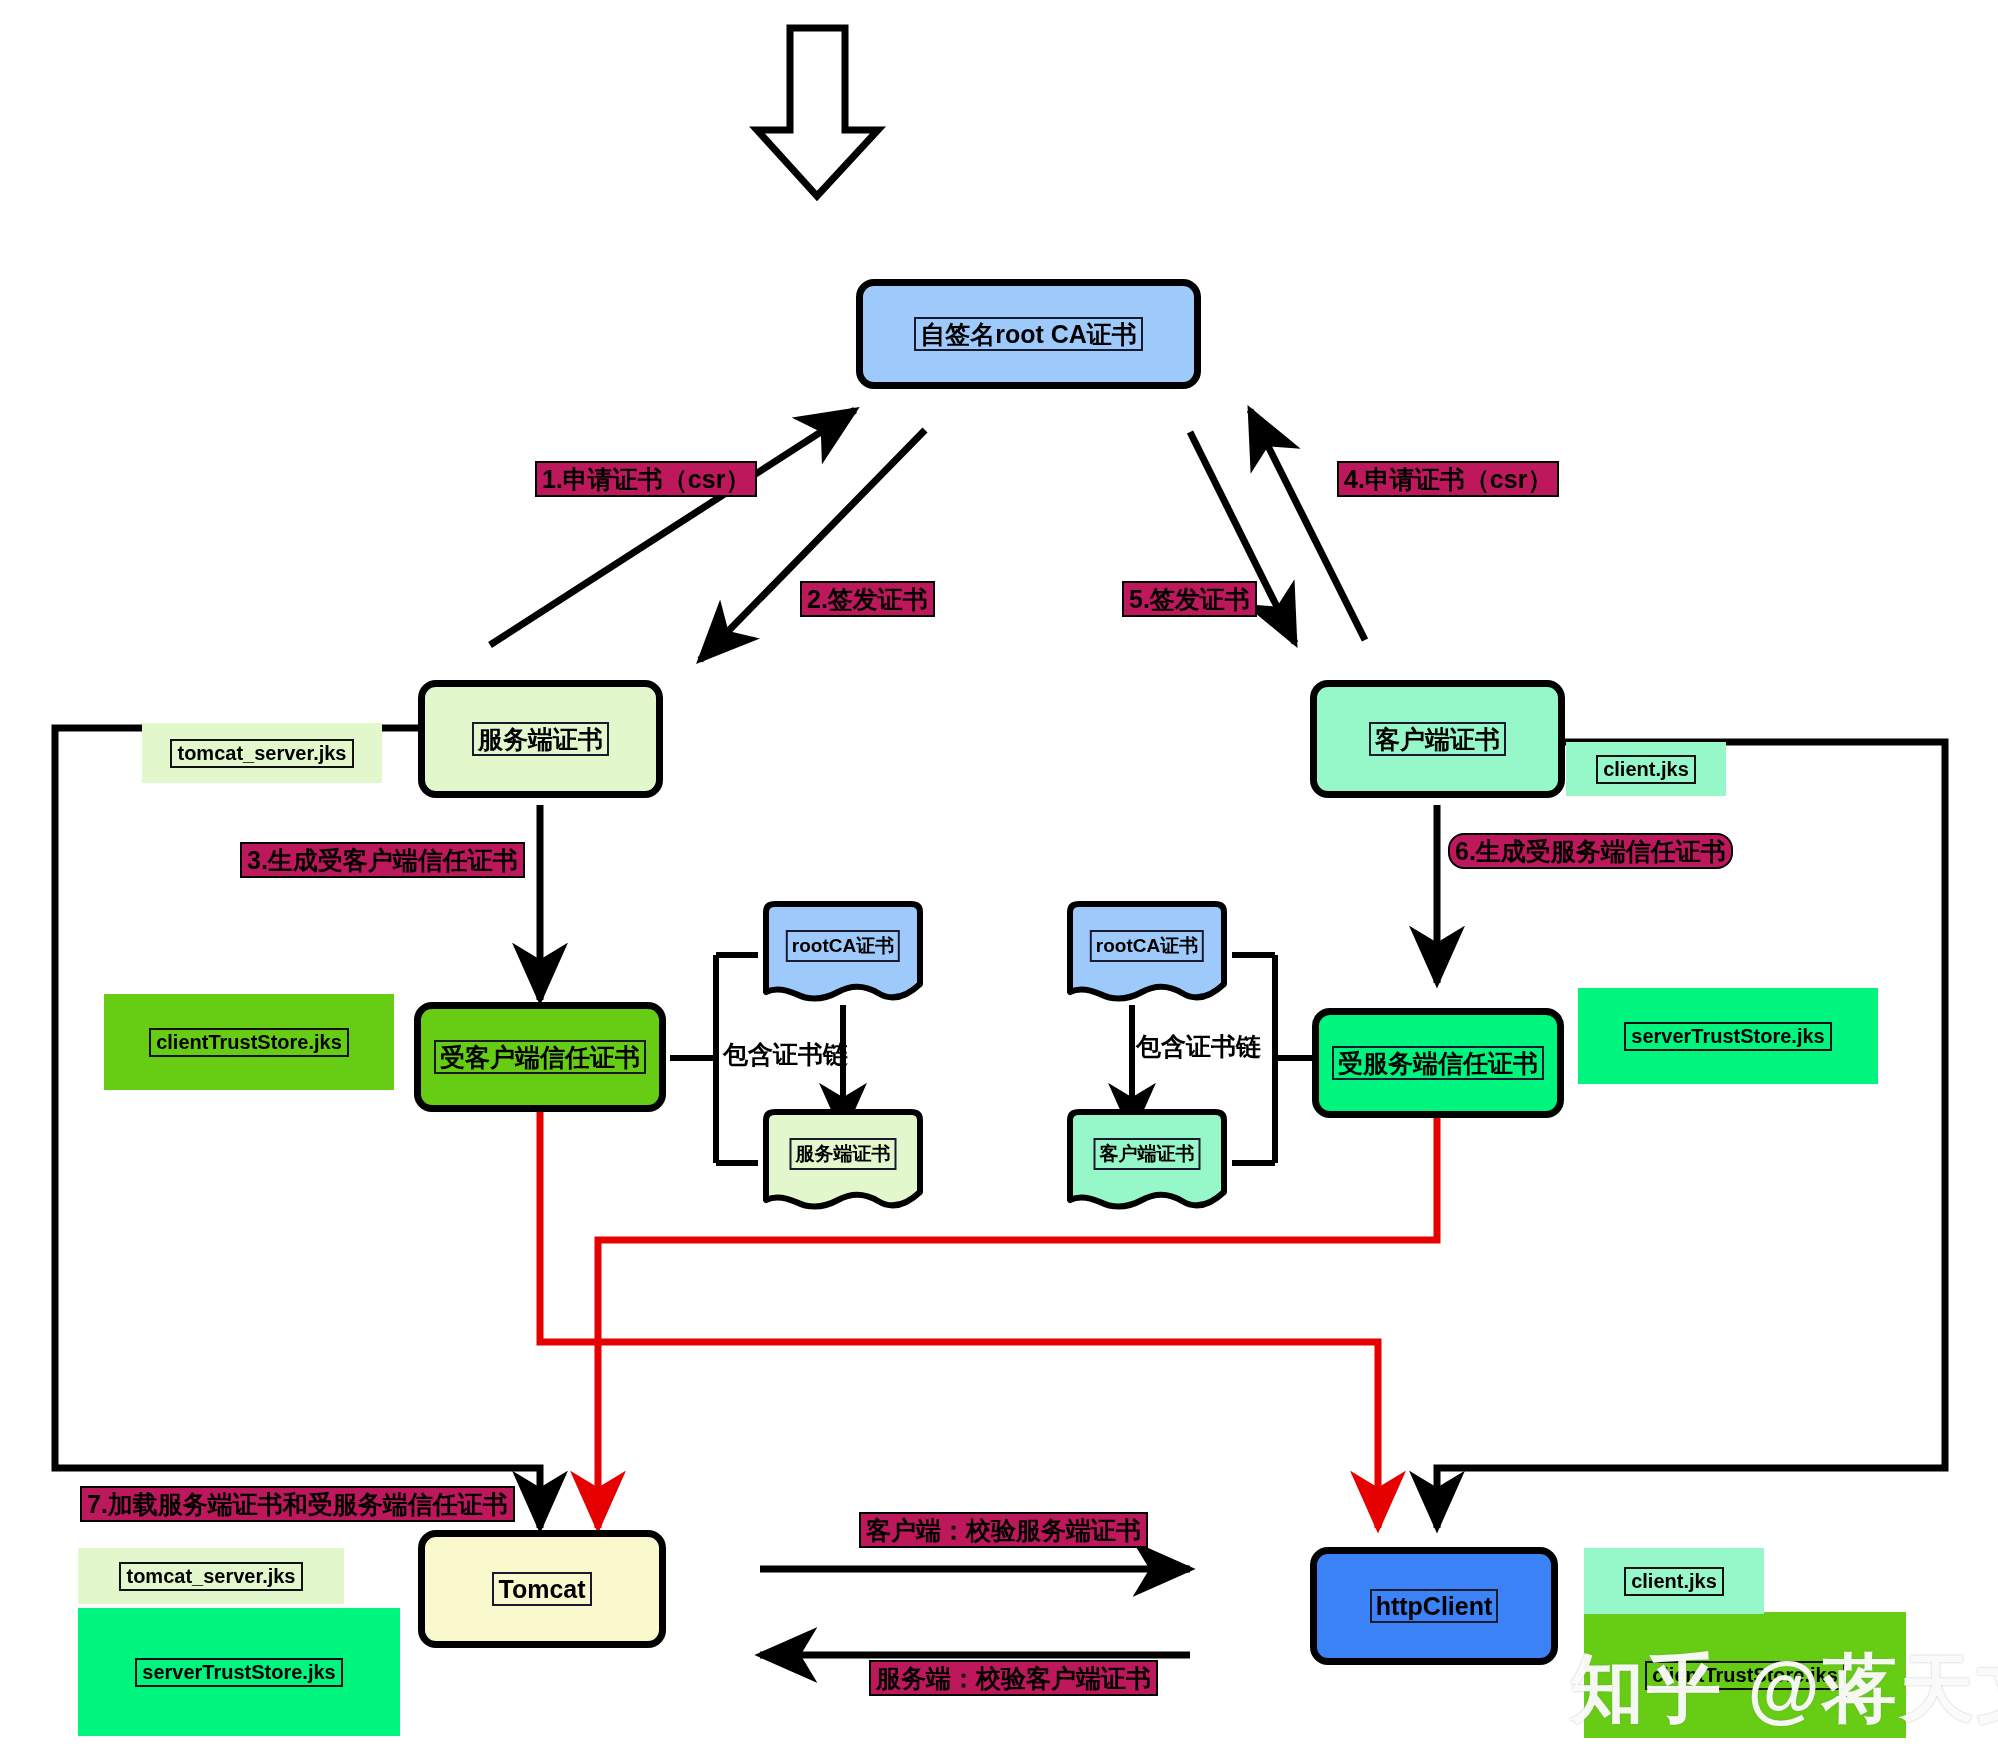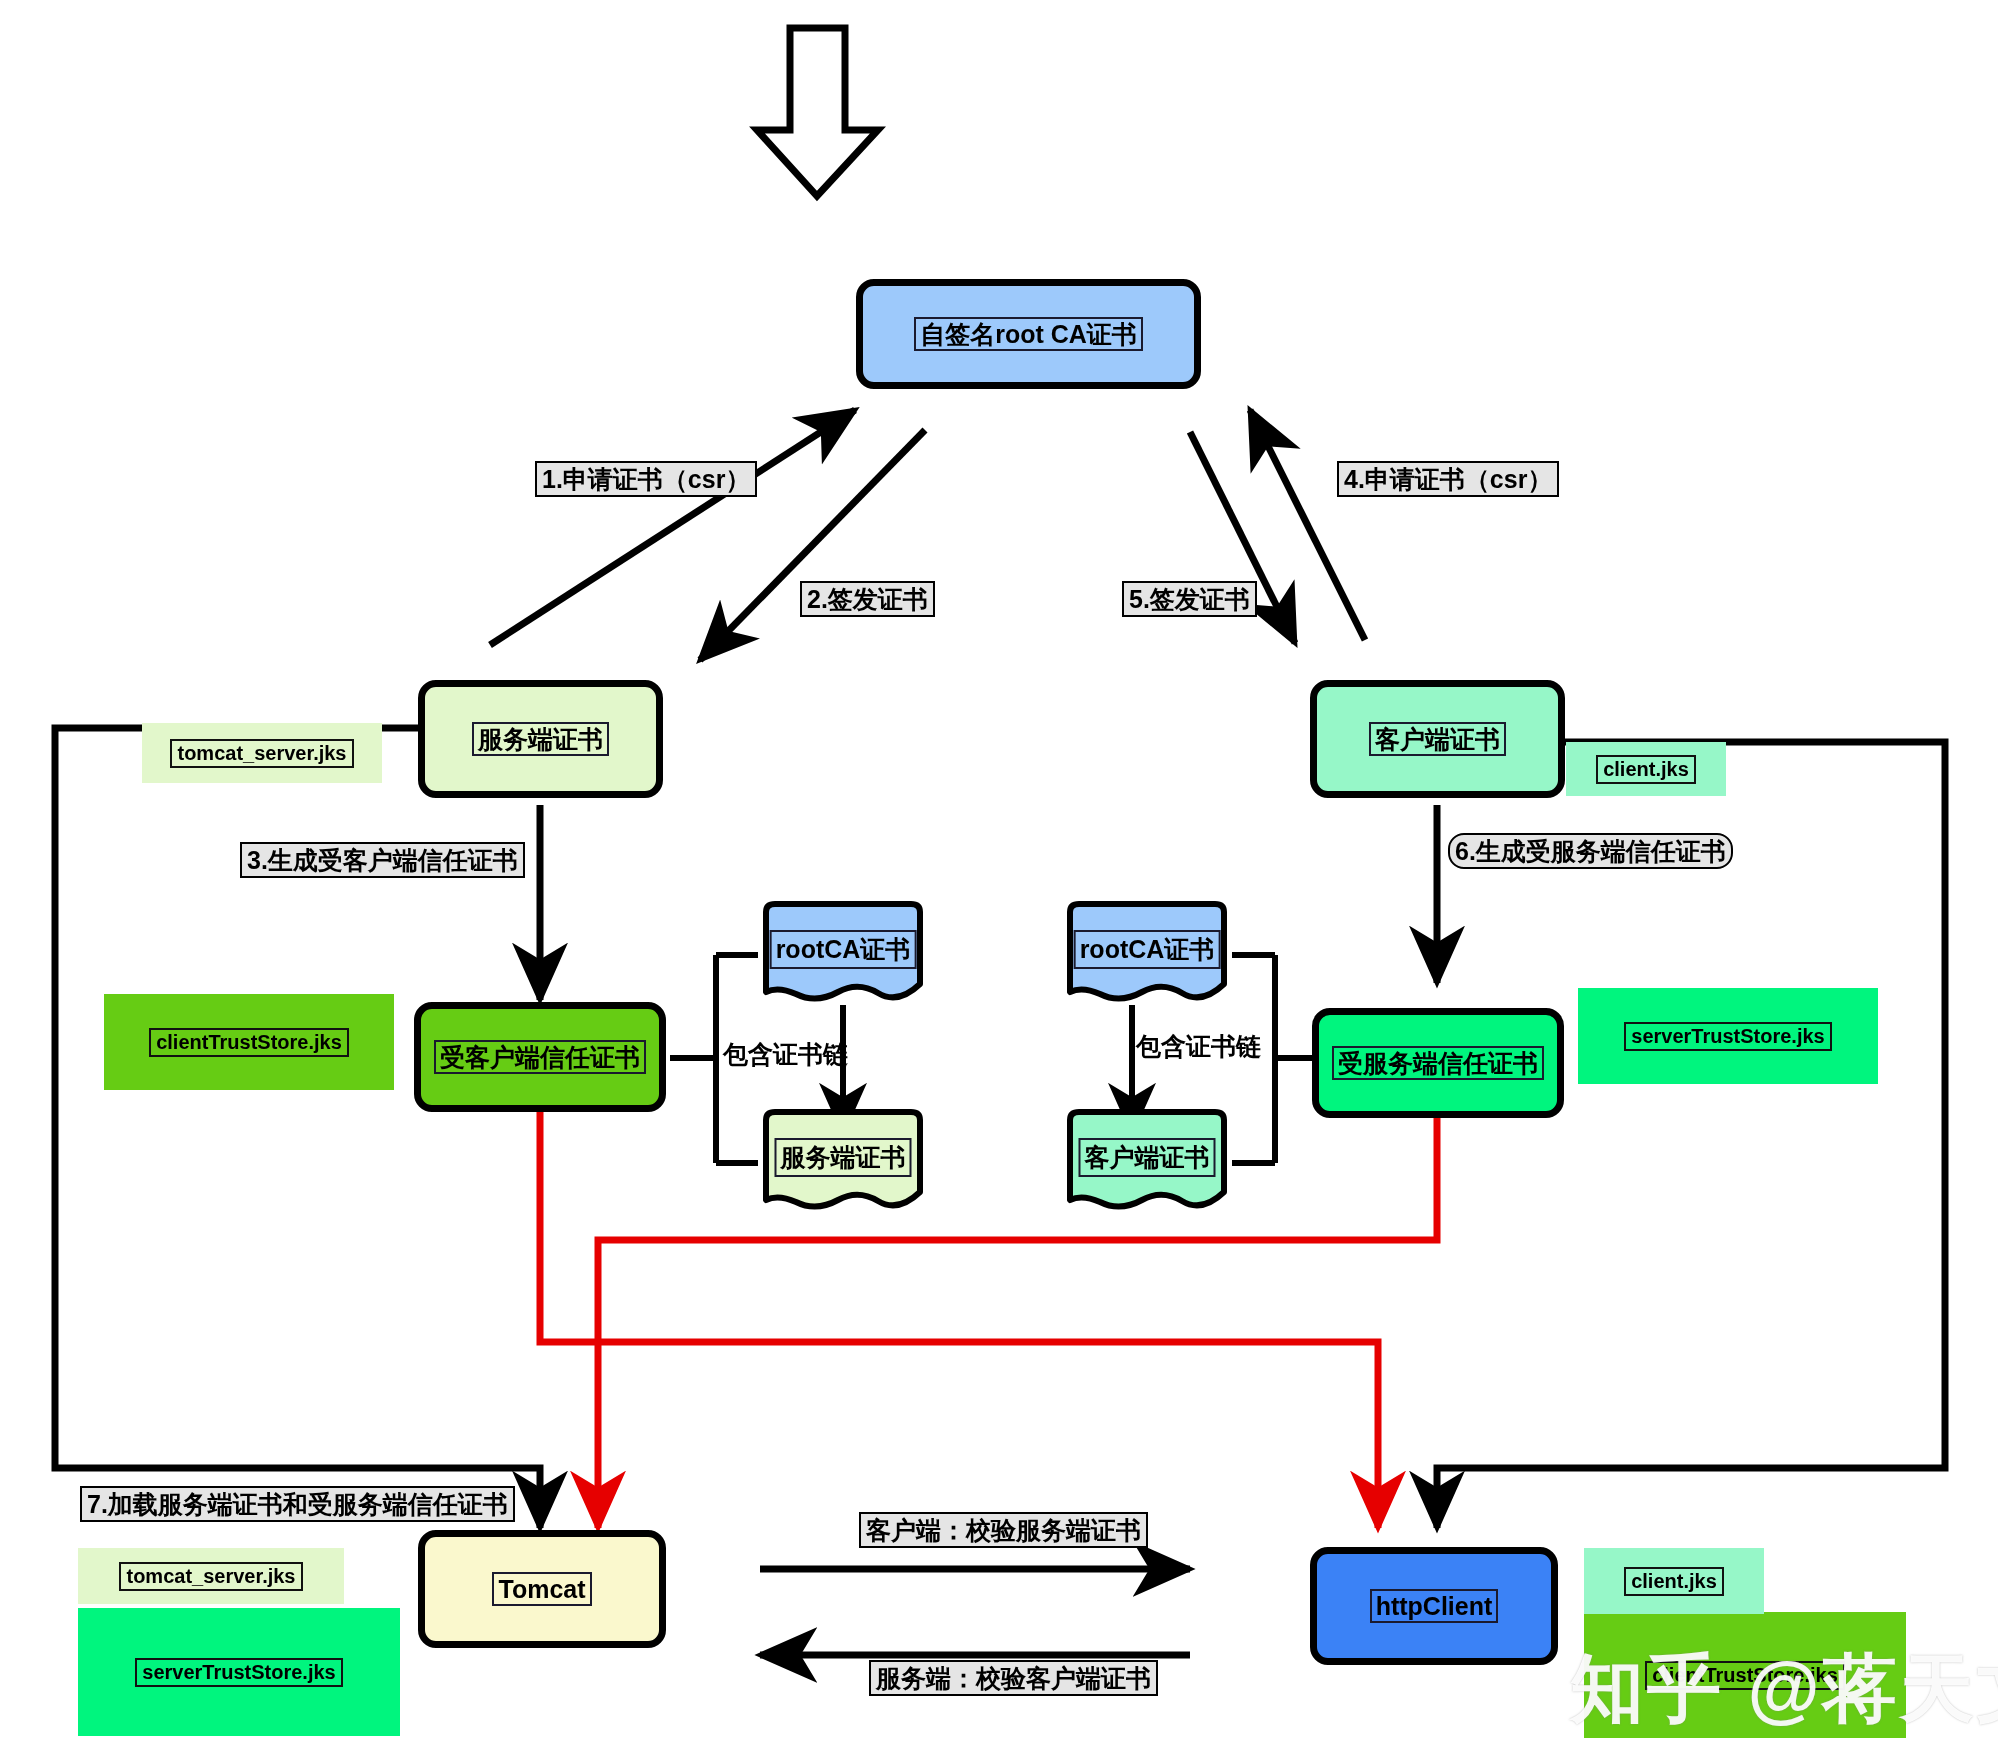--- a/index.html
+++ b/index.html
@@ -10,31 +10,31 @@
 
   
   .node{position:absolute;box-sizing:border-box;border:7px solid #000;border-radius:18px;
         display:flex;align-items:center;justify-content:center;}
   .node .cap{border:2px solid #1a1a2e;background:transparent;padding:1px 4px;
         font-weight:bold;font-size:25px;color:#000;line-height:1.15;white-space:nowrap;}
 
   
   .flag{position:absolute;}
   .flag .flabel{position:absolute;left:50%;top:30px;transform:translateX(-50%);
-        border:2px solid #1a1a2e;padding:1px 4px;font-weight:bold;font-size:25px;
+        border:2px solid #1a1a2e;padding:1px 4px;font-weight:bold;font-size:19px;
         white-space:nowrap;color:#000;}
 
   
   .swatch{position:absolute;box-sizing:border-box;display:flex;align-items:center;
         justify-content:center;}
   .swatch .cap{border:2px solid #111;padding:1px 5px;font-weight:bold;font-size:20px;
         white-space:nowrap;color:#000;background:transparent;}
 
   
-  .elabel{position:absolute;background:#e5e5e5;border:2px solid #000;padding:1px 5px;
+  .elabel{position:absolute;background:#be185d;border:2px solid #000;padding:1px 5px;
         font-weight:bold;font-size:25px;white-space:nowrap;color:#000;line-height:1.2;}
   .elabel.noborder{border:none;background:transparent;}
 
   
   .watermark{position:absolute;font-size:74px;color:rgba(255,255,255,.92);
         font-weight:bold;letter-spacing:3px;white-space:nowrap;
         text-shadow:0 0 2px rgba(130,130,130,.55);pointer-events:none;}
 </style>
 </head>
 <body>

